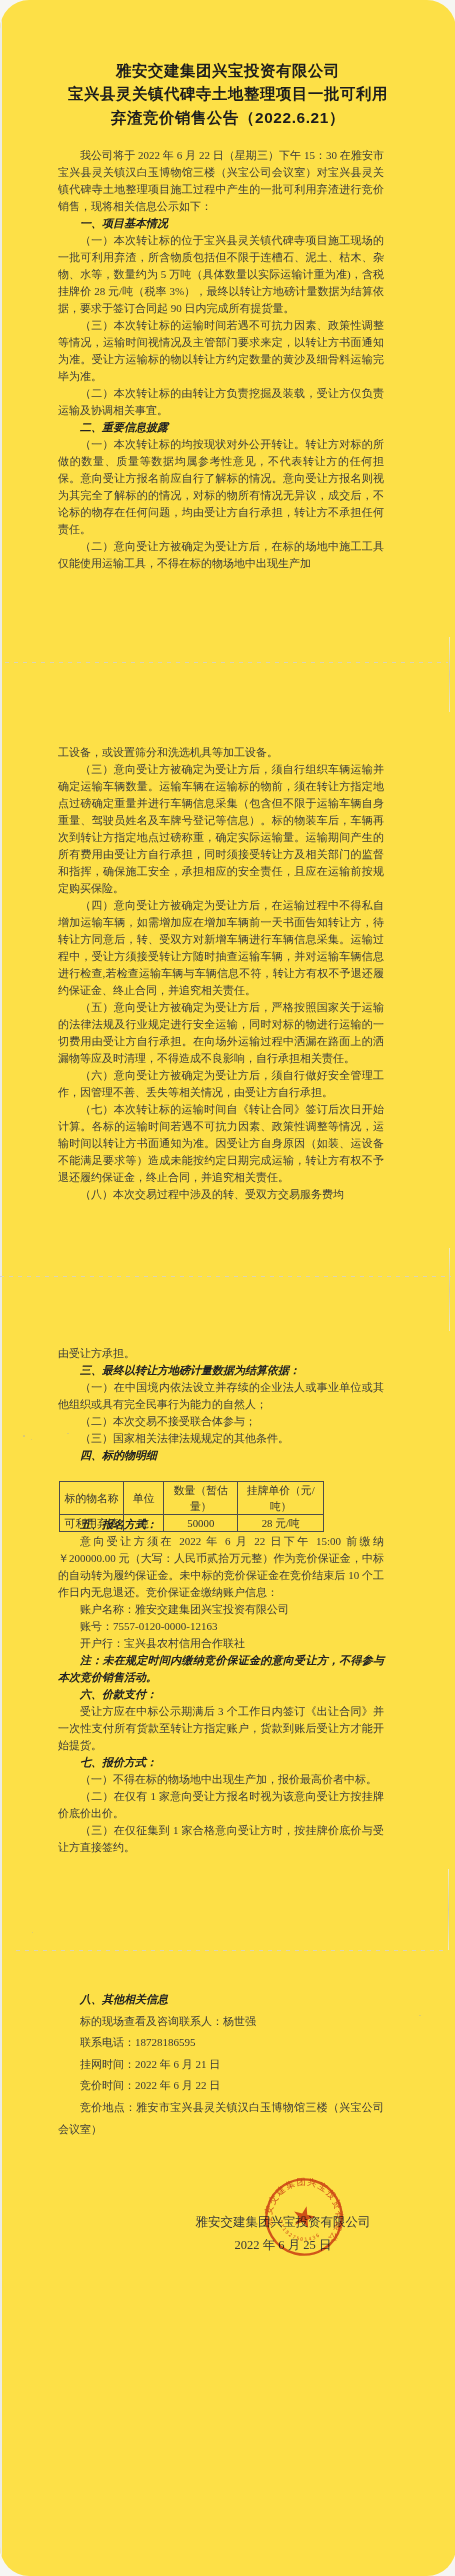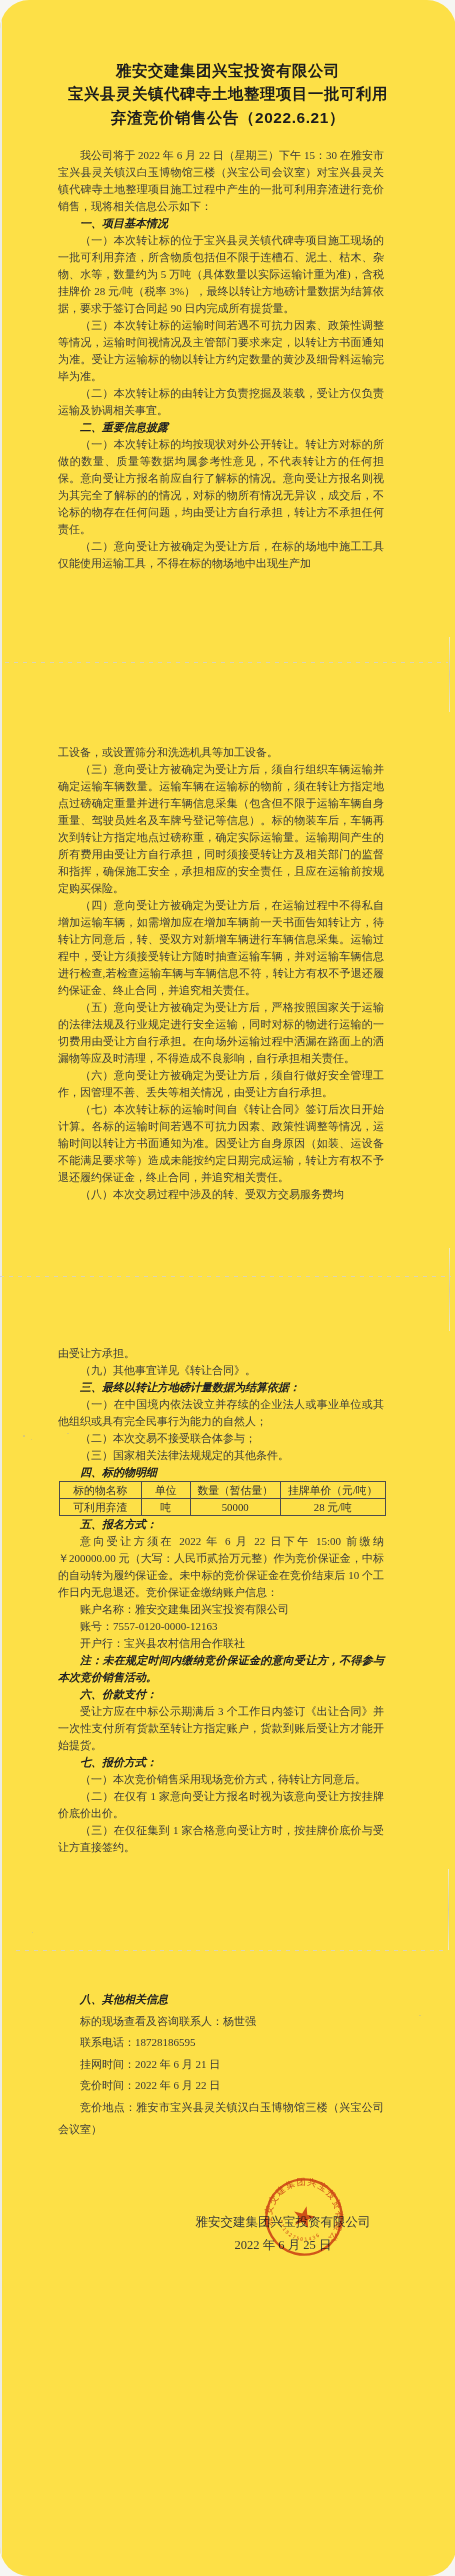--- a/index.html
+++ b/index.html
@@ -9,21 +9,21 @@
   .title{position:absolute;left:0;top:59px;width:456px;text-align:center;
          font-family:"Liberation Sans","DejaVu Sans",sans-serif;
          font-weight:700;font-size:15.4px;line-height:23.4px;color:#1d1d1d;letter-spacing:0.6px;}
   .pbody{position:absolute;left:58px;width:326px;font-size:11px;line-height:17px;
          color:#3b3b3b;text-align:justify;}
   .pbody p{margin:0;text-indent:2em;}
   .pbody p.cont{text-indent:0;}
   .hd{font-family:"Liberation Sans","DejaVu Sans",sans-serif;font-weight:700;color:#222;font-style:italic;}
   #b1{top:147px;} #b2{top:702px;margin-top:42px;} #b3a{top:1345px;} #b3b{top:1516px;}
   #b4{top:1989px;line-height:21.6px;}
-  table.goods{position:absolute;left:59px;top:1481px;width:327px;border-collapse:collapse;
+  table.goods{position:absolute;left:59px;top:1481px;width:265px;border-collapse:collapse;
         font-size:10.8px;color:#333;}
   table.goods td{border:0.9px solid #4d4d4d;text-align:center;padding:0;height:16px;line-height:16px;}
   .c1{width:82px;} .c2{width:49px;margin-left:41px;} .c3{width:90px;} .c4{width:106px;}
   .sig{position:absolute;left:169px;top:2215px;width:228px;text-align:center;
        font-size:12.5px;color:#3a3a3a;}
   .sig p{margin:0;line-height:15.4px;}
   .sig p+p{margin-top:7.4px;}
   .seal{position:absolute;left:263px;top:2176px;width:82px;height:82px;
         mix-blend-mode:multiply;opacity:.88;}
   .sep{position:absolute;height:0.6px;opacity:.85;
@@ -71,21 +71,20 @@
     <p>（六）意向受让方被确定为受让方后，须自行做好安全管理工作，因管理不善、丢失等相关情况，由受让方自行承担。</p>
     <p>（七）本次转让标的运输时间自《转让合同》签订后次日开始计算。各标的运输时间若遇不可抗力因素、政策性调整等情况，运输时间以转让方书面通知为准。因受让方自身原因（如装、运设备不能满足要求等）造成未能按约定日期完成运输，转让方有权不予退还履约保证金，终止合同，并追究相关责任。</p>
     <p>（八）本次交易过程中涉及的转、受双方交易服务费均</p>
   </div>
 
   <div class="sep" id="sep2"></div>
   <div class="vseg" id="v2"></div>
 
   <div class="pbody" id="b3a">
     <p class="cont">由受让方承担。</p>
-    <p>（九）其他事宜详见《转让合同》。</p>
     <p class="hd">三、最终以转让方地磅计量数据为结算依据：</p>
     <p>（一）在中国境内依法设立并存续的企业法人或事业单位或其他组织或具有完全民事行为能力的自然人；</p>
     <p>（二）本次交易不接受联合体参与；</p>
     <p>（三）国家相关法律法规规定的其他条件。</p>
     <p class="hd">四、标的物明细</p>
   </div>
 
   <table class="goods">
     <tbody>
       <tr>
@@ -106,21 +105,21 @@
   <div class="pbody" id="b3b">
     <p class="hd">五、报名方式：</p>
     <p>意向受让方须在 2022 年 6 月 22 日下午 15:00 前缴纳￥200000.00 元（大写：人民币贰拾万元整）作为竞价保证金，中标的自动转为履约保证金。未中标的竞价保证金在竞价结束后 10 个工作日内无息退还。竞价保证金缴纳账户信息：</p>
     <p>账户名称：雅安交建集团兴宝投资有限公司</p>
     <p>账号：7557-0120-0000-12163</p>
     <p>开户行：宝兴县农村信用合作联社</p>
     <p class="hd">注：未在规定时间内缴纳竞价保证金的意向受让方，不得参与本次竞价销售活动。</p>
     <p class="hd">六、价款支付：</p>
     <p>受让方应在中标公示期满后 3 个工作日内签订《出让合同》并一次性支付所有货款至转让方指定账户，货款到账后受让方才能开始提货。</p>
     <p class="hd">七、报价方式：</p>
-    <p>（一）本次竞价销售采用现场竞价方式，待转让方同意后。</p>
+    <p>（一）不得在标的物场地中出现生产加，报价最高价者中标。</p>
     <p>（二）在仅有 1 家意向受让方报名时视为该意向受让方按挂牌价底价出价。</p>
     <p>（三）在仅征集到 1 家合格意向受让方时，按挂牌价底价与受让方直接签约。</p>
   </div>
 
   <div class="sep" id="sep3"></div>
   <div class="vseg" id="v3"></div>
 
   <div class="pbody" id="b4">
     <p class="hd">八、其他相关信息</p>
     <p>标的现场查看及咨询联系人：杨世强</p>

